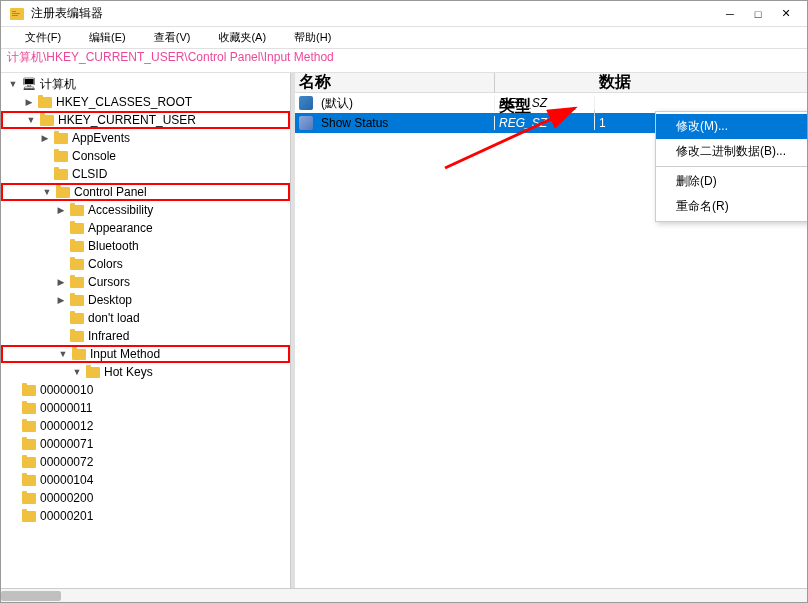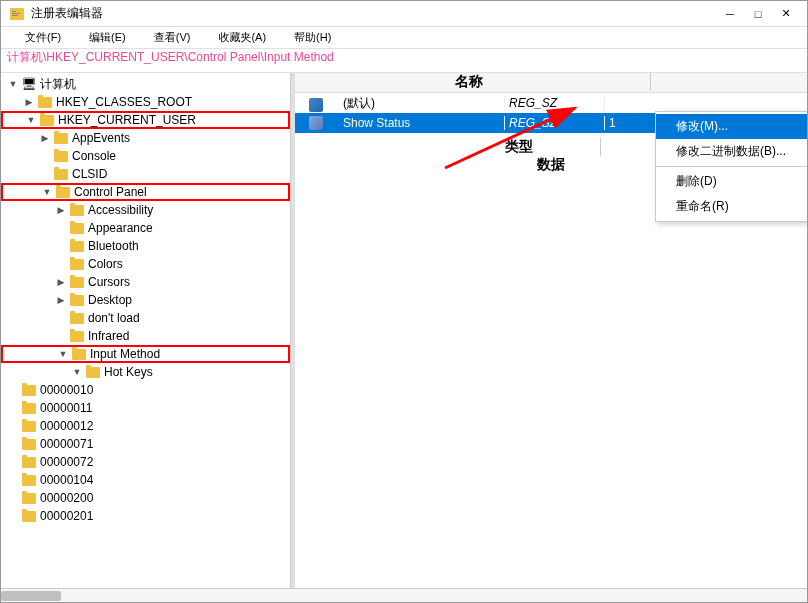--- a/index.html
+++ b/index.html
@@ -169,41 +169,40 @@
       width: 5px;
       height: 3px;
       background: #f0c040;
       border-radius: 1px 1px 0 0;
     }
 
     .reg-table-header {
       display: flex;
       background: #f5f5f5;
       border-bottom: 1px solid #ddd;
-      font-size: 14px;
+      font-size: 16px;
       font-weight: bold;
       height: 20px;
       align-items: center;
-      flex-direction: column;
     }
 
     .reg-table-header .col-name { width: 200px; padding: 0 4px; border-right: 1px solid #ccc; }
     .reg-table-header .col-type { width: 100px; padding: 0 4px; border-right: 1px solid #ccc; margin-top: 47px; }
     .reg-table-header .col-data { flex: 1; padding: 0 4px; }
 
     .reg-row {
       display: flex;
       height: 20px;
       align-items: center;
       font-size: 12px;
       cursor: pointer;
     }
     .reg-row.selected { background: #0078d7; color: #fff; }
 
-    .reg-row .col-name { width: 200px; padding: 0 4px; border-right: 1px solid #eee; display: flex; align-items: flex-end; gap: 20px; margin-left: 10px; }
+    .reg-row .col-name { width: 200px; padding: 0 4px; border-right: 1px solid #eee; display: flex; align-items: center; gap: 8px; }
     .reg-row .col-type { width: 100px; padding: 0 4px; border-right: 1px solid #eee; font-style: italic; }
     .reg-row .col-data { flex: 1; padding: 0 4px; }
 
     .reg-icon {
       width: 14px;
       height: 14px;
       background: linear-gradient(135deg, #4488cc, #2266aa);
       border-radius: 2px;
       display: inline-block;
       flex-shrink: 0;
@@ -516,21 +515,21 @@
 
       <div class="reg-row">
         <div class="col-name">
           <span class="reg-icon"></span>
           <span>(默认)</span>
         </div>
         <div class="col-type">REG_SZ</div>
       </div>
 
       <div class="reg-row selected">
-        <div class="col-name" style="color:#fef9c3;">
+        <div class="col-name" style="color:#000000;">
           <span class="reg-icon" style="background:linear-gradient(135deg,#88aadd,#5577bb);"></span>
           <span>Show Status</span>
         </div>
         <div class="col-type">REG_SZ</div>
         <div class="col-data">1</div>
       </div>
 
       <div class="context-menu">
         <div class="ctx-item highlighted">修改(M)...</div>
         <div class="ctx-item">修改二进制数据(B)...</div>

